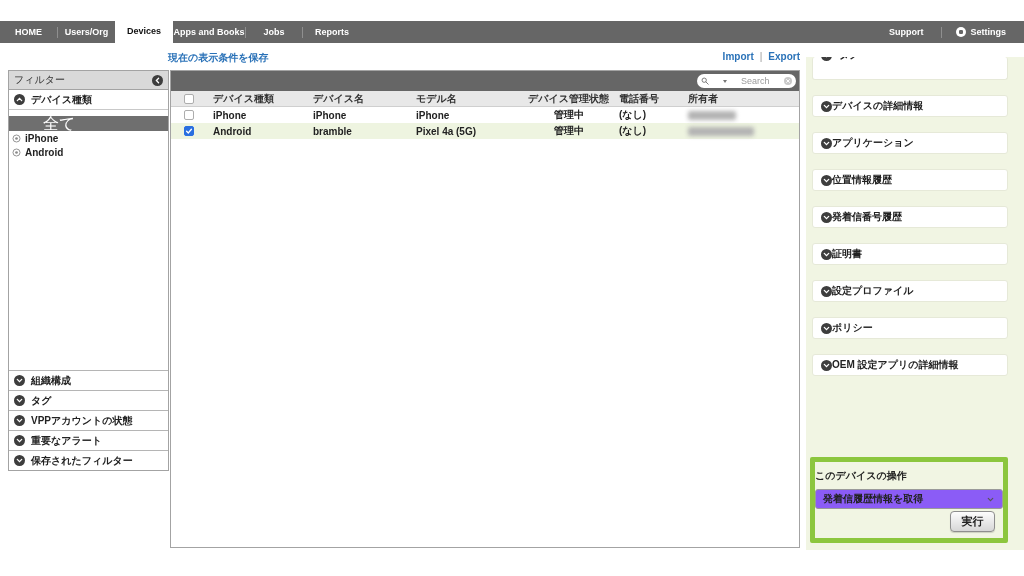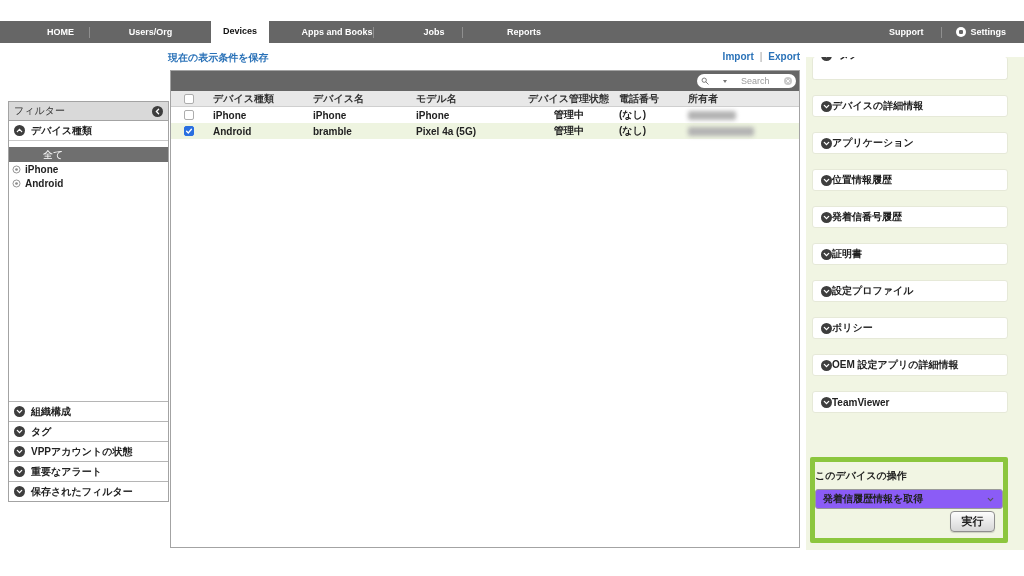--- a/index.html
+++ b/index.html
@@ -4,21 +4,21 @@
 <style>
   * { margin:0; padding:0; box-sizing:border-box; }
   html,body { width:1024px; height:576px; background:#fff; overflow:hidden;
     font-family:"Liberation Sans","DejaVu Sans",sans-serif; }
   .screen { position:relative; width:1024px; height:576px; background:#fff; }
 
   
   .navbar { position:absolute; left:0; top:21px; width:1024px; height:22px; background:#666;
     display:flex; align-items:center; }
   .nav-tab { color:#fff; font-size:9px; font-weight:bold; text-align:center; line-height:22px;
-    height:22px; white-space:nowrap;margin-left:32px; }
+    height:22px; white-space:nowrap; }
   .nav-sep { width:1px; height:11px; background:#8f8f8f; align-self:center; }
   .t-home { width:57px; } .t-users { width:57px; } .t-apps { width:72px; }
   .t-jobs { width:56px; } .t-reports { width:58px; }
   .nav-tab.active { background:#fff; color:#111; width:58px; height:24px; line-height:23px;
     border-radius:0 0 1px 1px; }
   .nav-right { margin-left:auto; display:flex; align-items:center; height:22px; }
   .nav-link { color:#fff; font-size:9px; font-weight:bold; padding:0 18px; line-height:22px; }
   .gear-donut { width:10px; height:10px; border-radius:50%;
     background:radial-gradient(circle,#666 0 2px,#fff 2.4px 5px); margin:0 4px 0 14px; }
   .t-settings { padding:0 18px 0 0; }
@@ -32,29 +32,29 @@
   .impexp .bar { color:#9a9a9a; margin:0 6px; font-weight:normal; }
 
   
   .cicon { width:11px; height:11px; flex:0 0 11px; }
   .cicon.up { transform:rotate(180deg); }
   .cicon.left { transform:rotate(90deg); }
   .radio { width:9px; height:9px; flex:0 0 9px; }
 
   
   .sidebar { position:absolute; left:8px; top:70px; width:161px; height:401px;
-    border:1px solid #a3a3a3; background:#fff; display:flex; flex-direction:column;margin-top:31px; }
+    border:1px solid #a3a3a3; background:#fff; display:flex; flex-direction:column; }
   .sb-header { height:19px; background:#d9d9d9; border-bottom:1px solid #a3a3a3;
     display:flex; align-items:center; padding:0 5px; }
   .sb-header .lbl { font-size:10px; color:#333; flex:1; }
   .sb-sect { height:20px; border-bottom:1px solid #c9c9c9; display:flex; align-items:center;
     gap:6px; padding:0 5px; }
   .sb-sect .lbl { font-size:10px; font-weight:bold; color:#222; }
   .sb-gap { height:6px; }
-  .sb-all { height:15px; background:#6f6f6f; color:#fff; font-size:10px; line-height:15px;
+  .sb-all { height:15px; background:#6f6f6f; color:#fff; font-size:16px; line-height:15px;
     padding-left:34px; cursor:pointer; }
   .sb-opt { height:14px; display:flex; align-items:center; gap:4px; padding-left:3px;
     font-size:10px; font-weight:bold; color:#222; cursor:pointer; }
   .sb-spacer { flex:1; }
   .sb-item { height:20px; border-top:1px solid #b5b5b5; display:flex; align-items:center;
     gap:6px; padding:0 5px; font-size:10px; font-weight:bold; color:#222; cursor:pointer; }
 
   
   .table-area { position:absolute; left:170px; top:70px; width:630px; height:478px;
     border:1px solid #a3a3a3; background:#fff; display:flex; flex-direction:column; }
@@ -323,27 +323,20 @@
         </svg>
       <span>設定プロファイル</span>
     </div>
     <div class="p-item" style="top:297px">
       <svg class="cicon" viewBox="0 0 12 12">
           <circle cx="6" cy="6" r="6" fill="#3d3d3d"></circle>
           <path d="M3.6 4.8 6 7.2 8.4 4.8" stroke="#fff" stroke-width="1.4" fill="none" stroke-linecap="round"></path>
         </svg>
       <span>OEM 設定アプリの詳細情報</span>
     </div>
-    <div class="p-item" style="top:334px">
-      <svg class="cicon" viewBox="0 0 12 12">
-          <circle cx="6" cy="6" r="6" fill="#3d3d3d"></circle>
-          <path d="M3.6 4.8 6 7.2 8.4 4.8" stroke="#fff" stroke-width="1.4" fill="none" stroke-linecap="round"></path>
-        </svg>
-      <span>TeamViewer</span>
-    </div>
 
     <div class="opbox">
       <div class="title">このデバイスの操作</div>
       <div class="opselect">
         <span>発着信履歴情報を取得</span>
         <svg class="sel-caret" viewBox="0 0 10 10">
             <path d="M2.5 3.8 5 6.3 7.5 3.8" stroke="#555" stroke-width="1.3" fill="none" stroke-linecap="round"></path>
           </svg>
       </div>
       <button class="exec-btn">実行</button>

